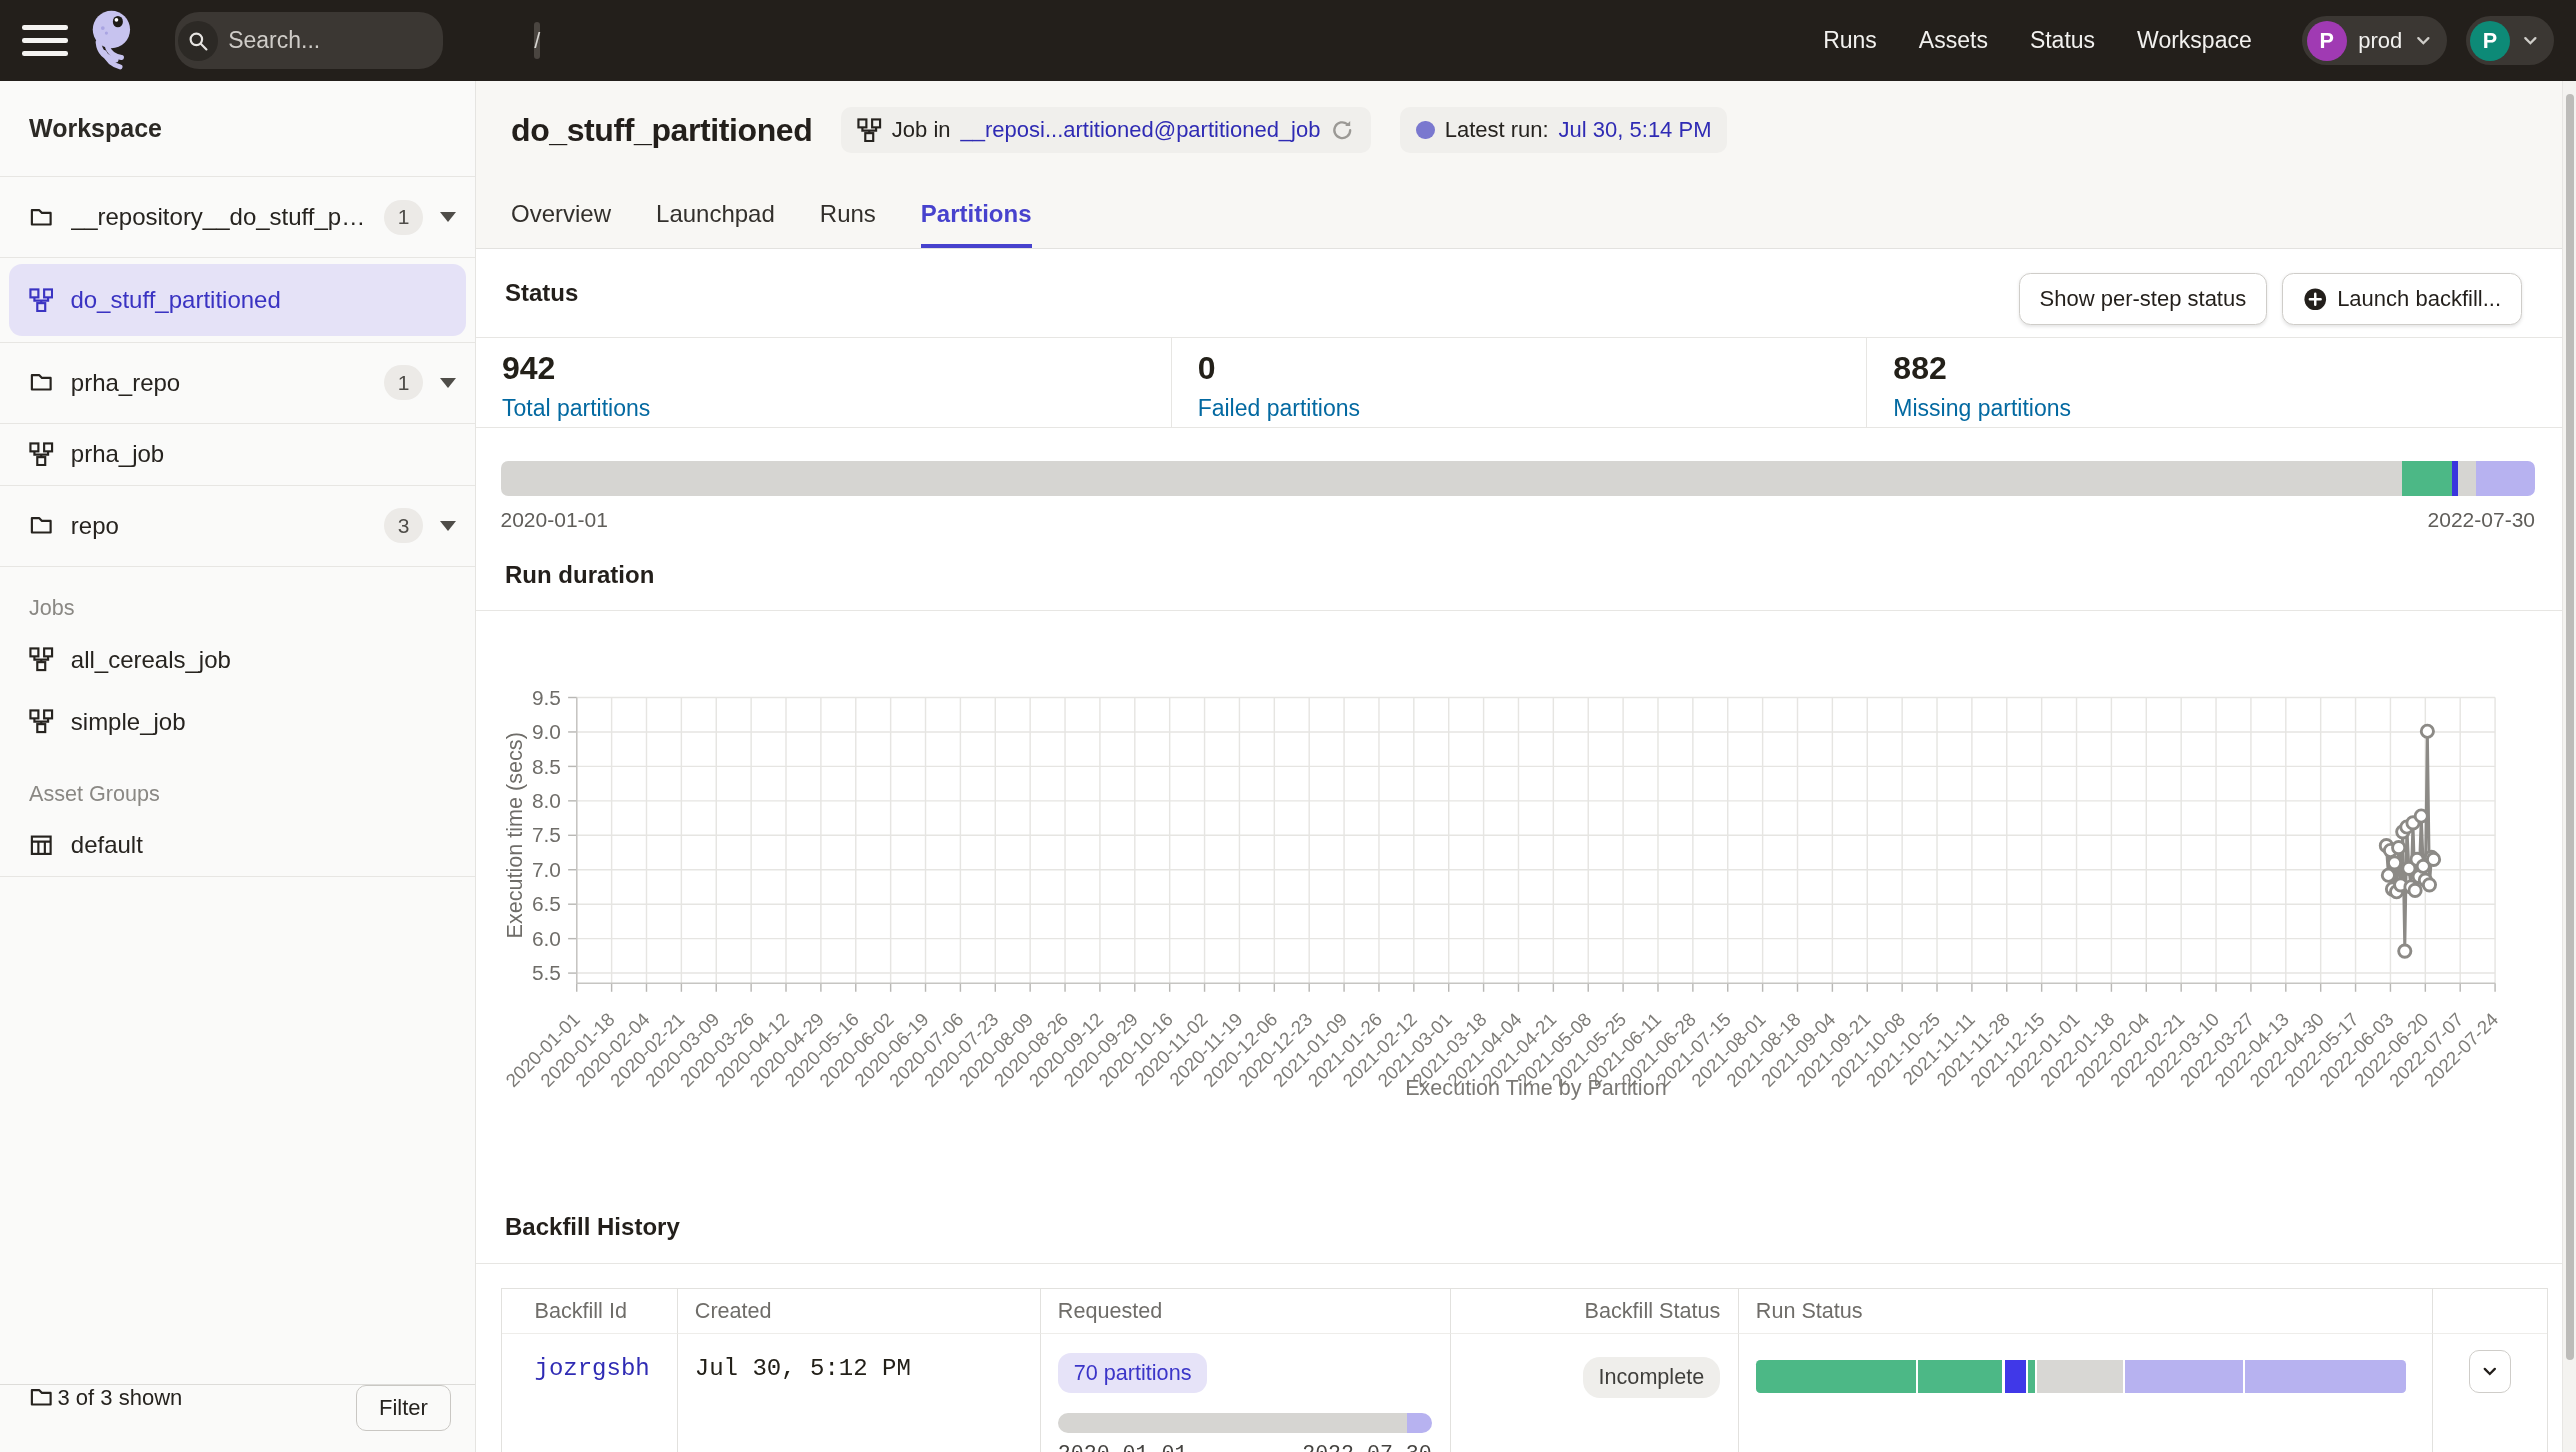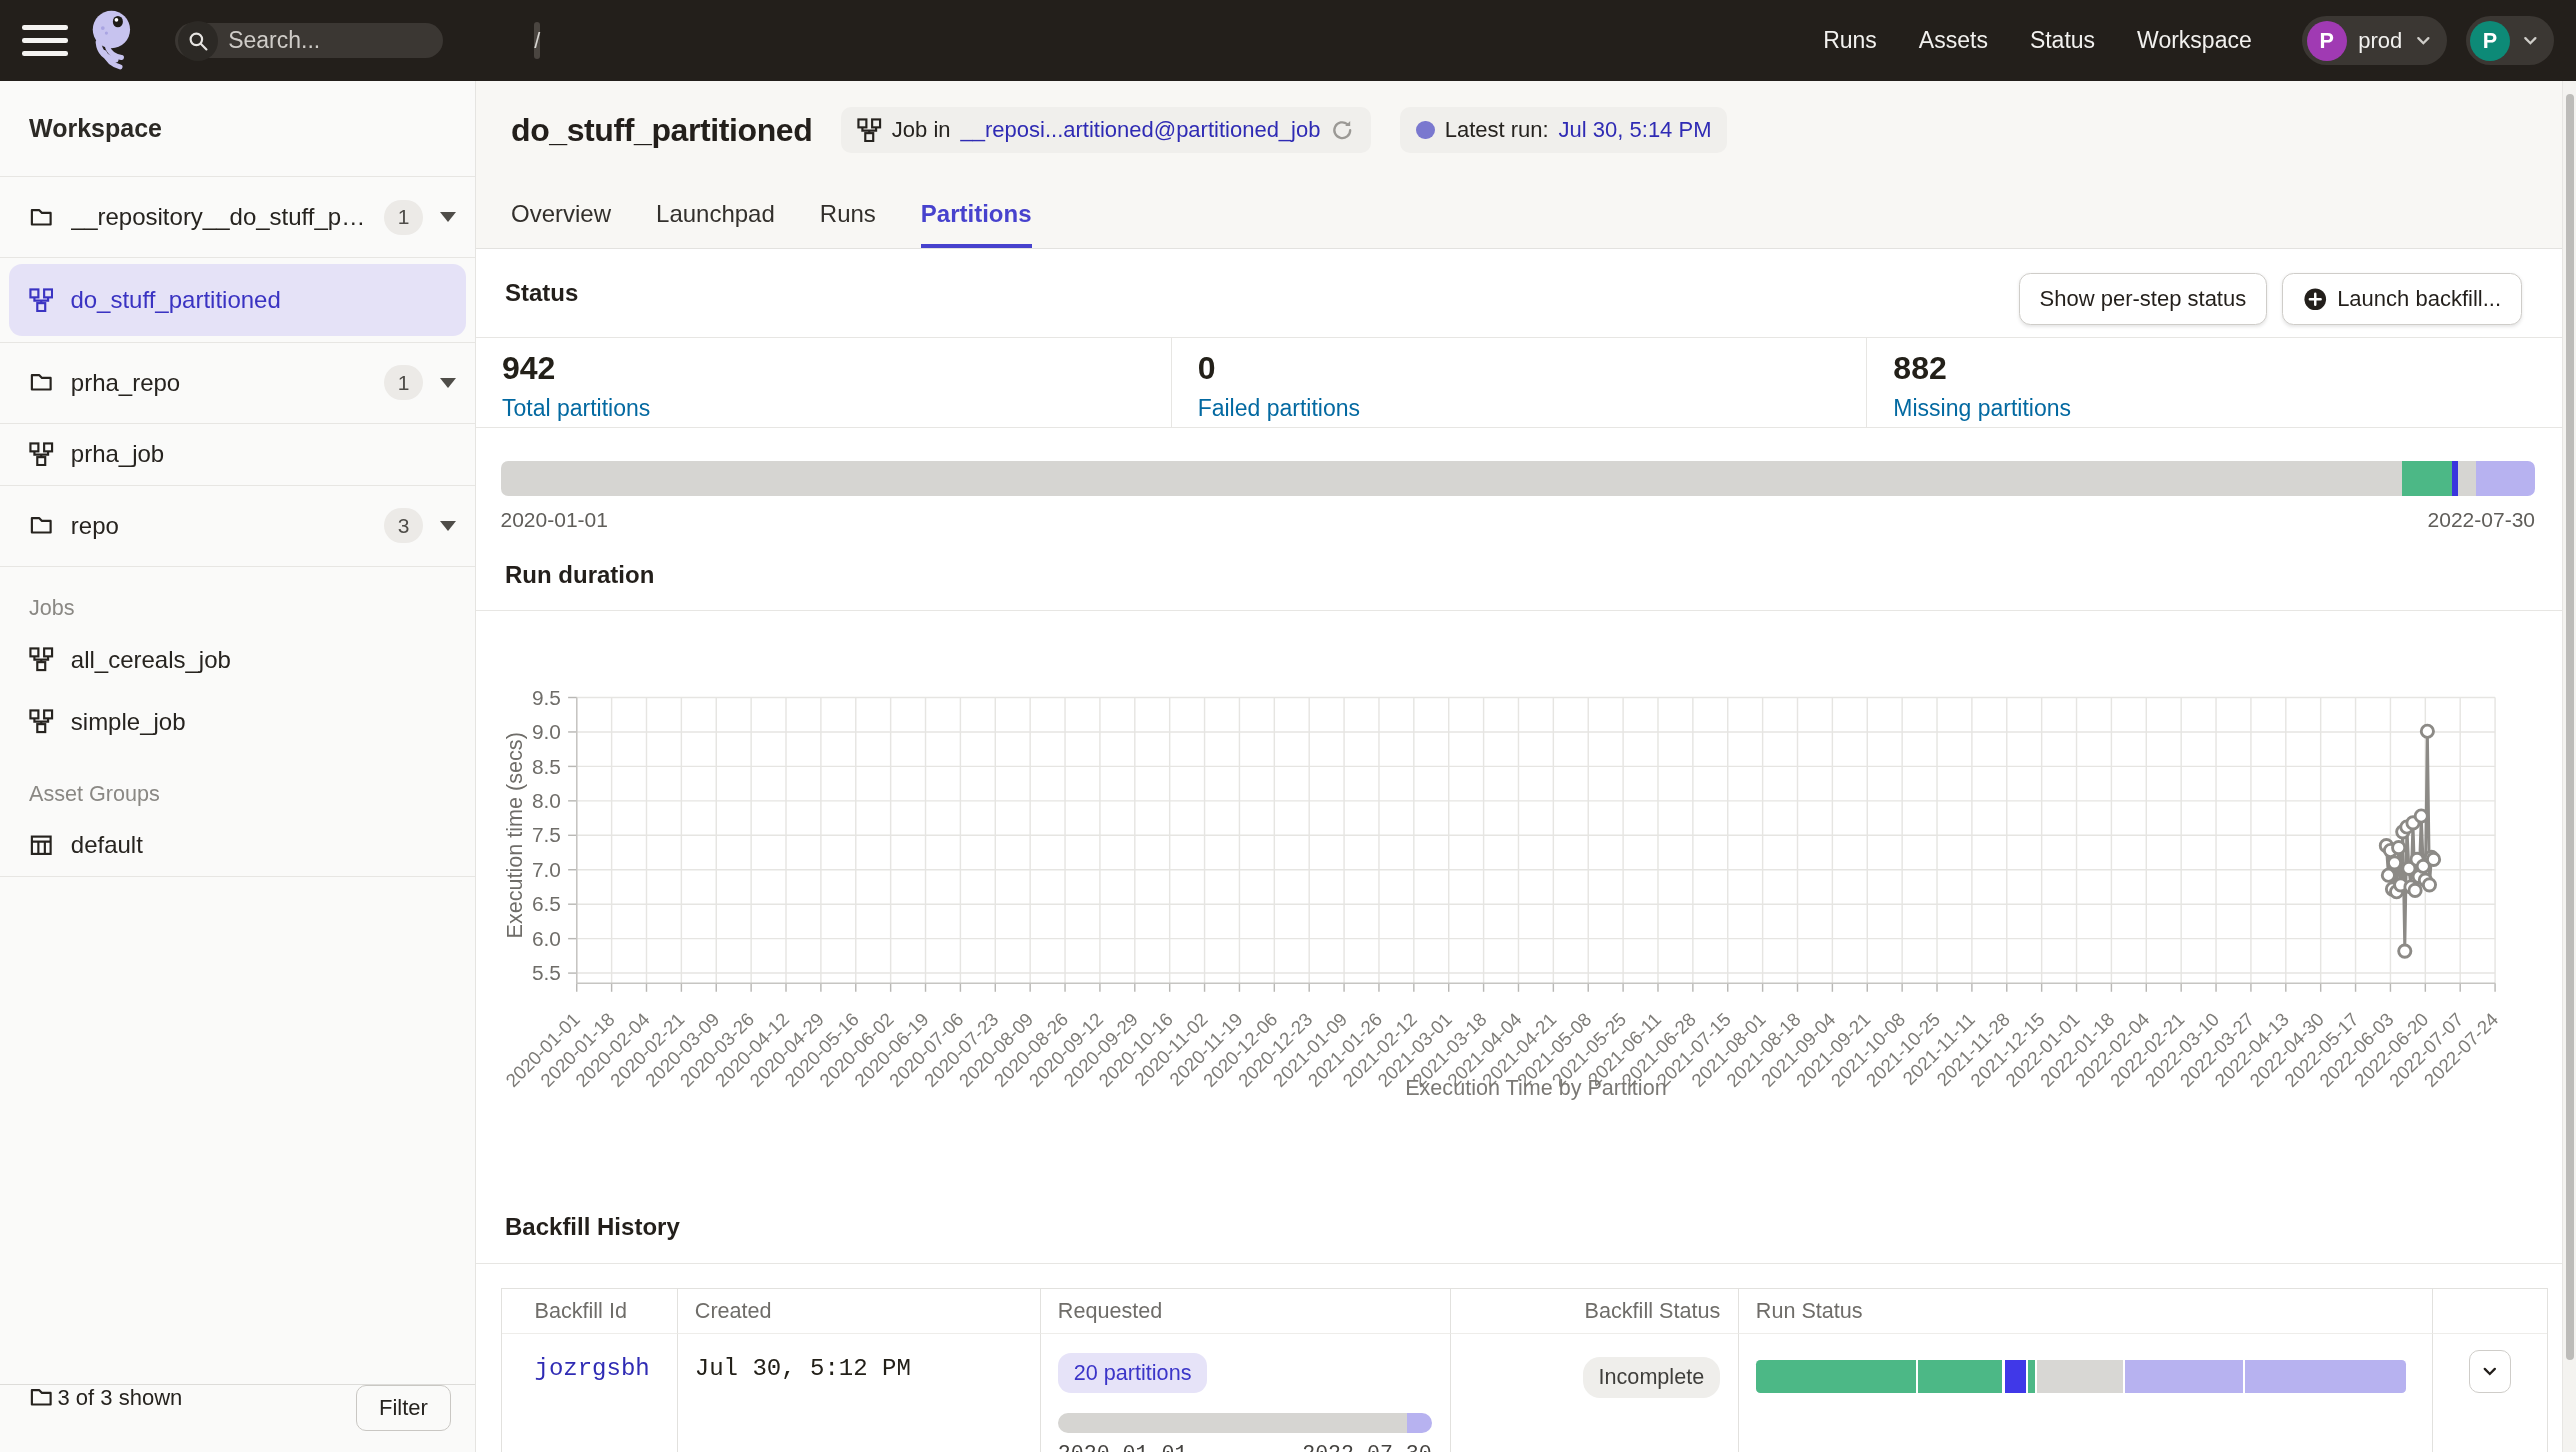--- a/index.html
+++ b/index.html
@@ -6,21 +6,21 @@
   html,body { width: 2576px; height: 1452px; overflow: hidden;
     font-family: "Liberation Sans", sans-serif; background:#fff; }
 
   
   .navbar { position:absolute; left:0; top:0; width:2576px; height:81px;
     background:#231f1b; display:flex; align-items:center; padding:0 21.6px; z-index:20; }
   .hamburger { width:46px; height:46px; display:flex; flex-direction:column;
     justify-content:center; gap:8px; cursor:pointer; margin-right:16px; }
   .hamburger i { display:block; height:5px; border-radius:2.2px; background:#f4f3f1; }
   .logo { width:62px; height:66px; margin-right:29px; }
-  .searchbox { width:268px; height:35px; border-radius:24px; background:#3b3733;
+  .searchbox { width:268px; height:57px; border-radius:24px; background:#3b3733;
     display:flex; align-items:center; padding:3.6px; }
   .search-icon-wrap { width:40px; height:40px; border-radius:20px; background:#2c2925;
     display:flex; align-items:center; justify-content:center; flex:none; }
   .searchbox input { flex:1; background:transparent; border:none; outline:none;
     color:#d7d5d1; font-size:23px; padding:0 10px; font-family:"Liberation Sans",sans-serif; }
   .searchbox input::placeholder { color:#cfccc8; }
   .slash-key { width:37px; height:37px; border-radius:7.2px; background:#4a4540;
     color:#d7d5d1; font-size:21.6px; display:flex; align-items:center; justify-content:center;
     margin-right:4.3px; }
   .nv-spacer { flex:1; }
@@ -610,21 +610,21 @@
     <div class="bf-cell bf-th">Run Status</div>
     <div class="bf-cell bf-th last"></div>
 
     <div class="bf-cell bf-td" style="padding-left:33px">
       <a class="mono bf-link">jozrgsbh</a>
     </div>
     <div class="bf-cell bf-td">
       <span class="mono" style="color:#232019">Jul 30, 5:12 PM</span>
     </div>
     <div class="bf-cell bf-td">
-      <span class="req-badge">20 partitions</span>
+      <span class="req-badge">70 partitions</span>
       <div class="req-bar" id="req-bar">
           <i style="width: 93.5%; background: rgb(214, 213, 210);"></i>
           <i style="width: 6.5%; background: rgb(183, 178, 240);"></i>
         </div>
       <div class="req-dates mono">
         <span>2020-01-01</span>
         <span>2022-07-30</span>
       </div>
     </div>
     <div class="bf-cell bf-td bf-status">

